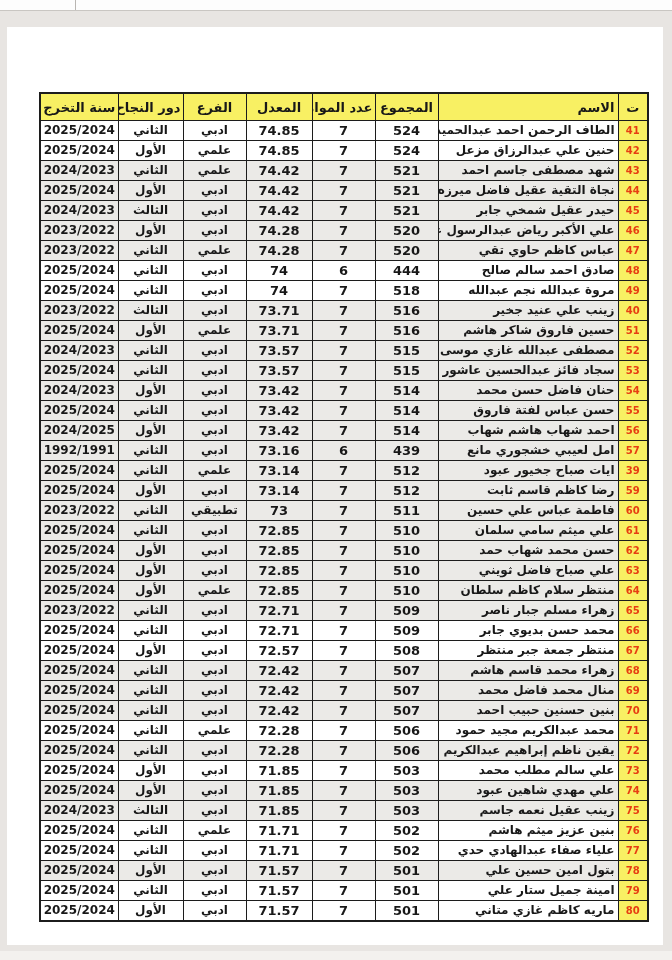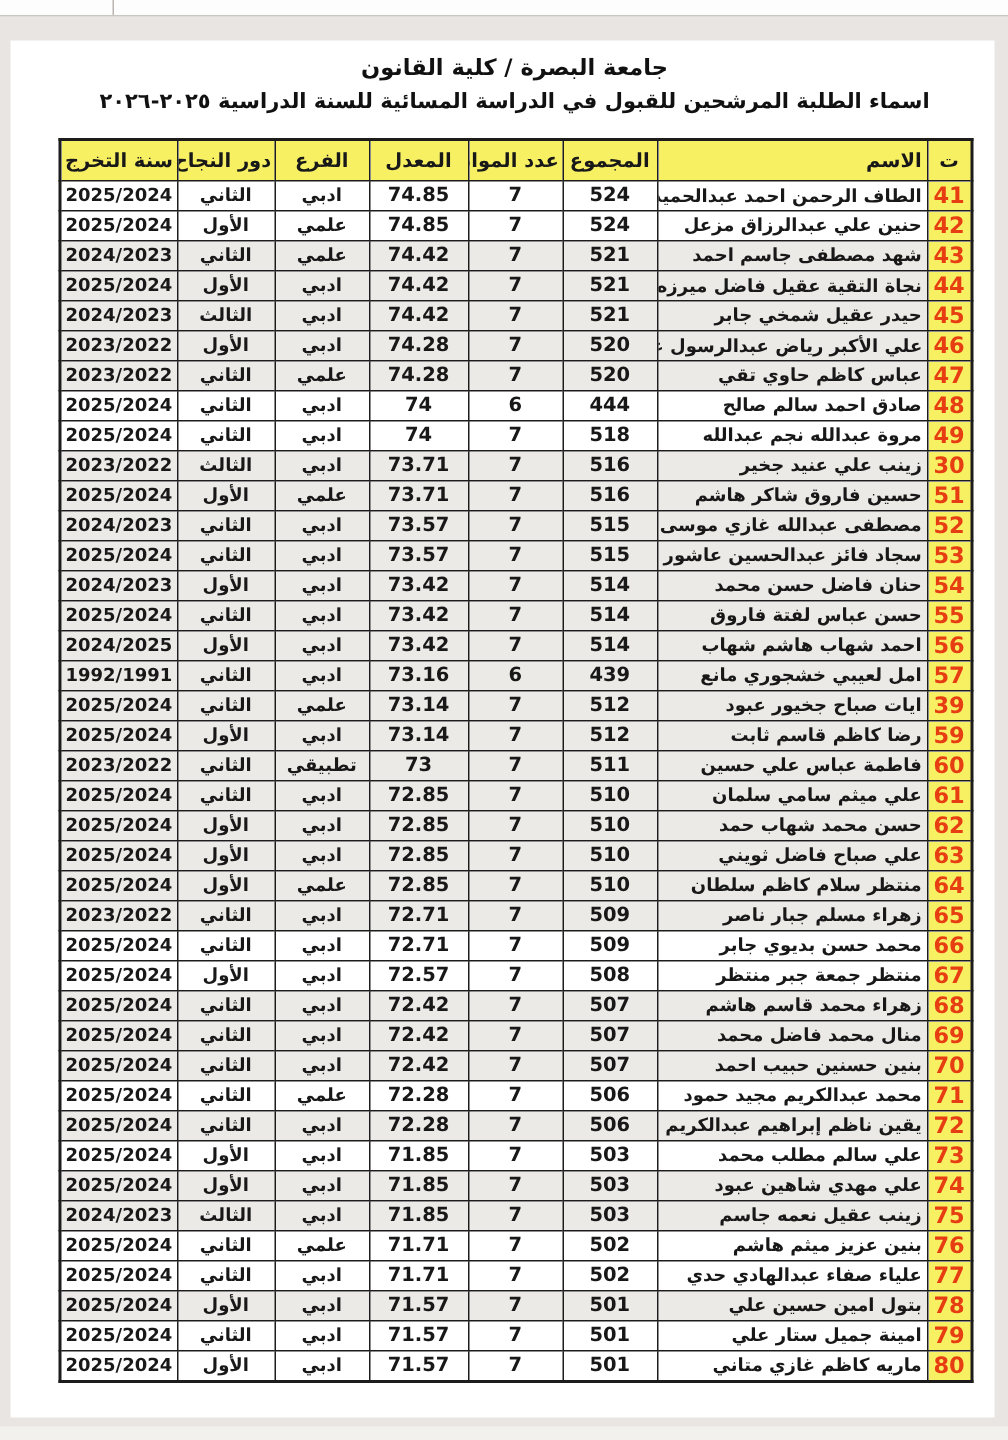--- a/index.html
+++ b/index.html
@@ -49,38 +49,36 @@
     text-align:center;vertical-align:middle;
   }
   .students thead th{
     background:var(--header-bg);
     height:26px;font-size:13px;
   }
   .students tbody td{height:19px;font-size:12px;line-height:19px;}
   .students tbody tr.shaded td{background:var(--row-shade);}
   .students td.c-no{
     background:var(--header-bg);color:var(--id-text);
-    font-size:15px;
+    font-size:10px;
   }
   .students tbody tr.shaded td.c-no{background:var(--header-bg);}
   .students th.c-name,.students td.c-name{text-align:right;padding-right:3px;padding-left:1px;margin-top:44px;}
   .students td.c-num{font-size:13px;font-family:"DejaVu Sans","Liberation Sans",sans-serif;}
   .students td.c-year{direction:ltr;font-size:12px;}
 </style>
 </head>
 <body>
 
 <div class="top-strip">
     <div class="tick"></div>
   </div>
 <div class="bottom-strip"></div>
 
 <div class="page" dir="rtl">
-  <div class="doc-title">جامعة البصرة / كلية القانون</div>
-  <div class="doc-subtitle">اسماء الطلبة المرشحين للقبول في الدراسة المسائية للسنة الدراسية ٢٠٢٥-٢٠٢٦</div>
 
   <table class="students" dir="rtl">
     <colgroup>
       <col style="width:30px">
         <col style="width:180px">
         <col style="width:63px">
         <col style="width:63px">
       <col style="width:66px">
         <col style="width:63px">
         <col style="width:65px">
@@ -183,21 +181,21 @@
     <td class="c-no">49</td>
     <td class="c-name">مروة عبدالله نجم عبدالله</td>
     <td class="c-num">518</td>
     <td class="c-num">7</td>
     <td class="c-num">74</td>
     <td class="c-ar">ادبي</td>
     <td class="c-ar">الثاني</td>
     <td class="c-year">2025/2024</td>
   </tr>
         <tr class="shaded">
-    <td class="c-no">30</td>
+    <td class="c-no">40</td>
     <td class="c-name">زينب علي عنيد جخير</td>
     <td class="c-num">516</td>
     <td class="c-num">7</td>
     <td class="c-num">73.71</td>
     <td class="c-ar">ادبي</td>
     <td class="c-ar">الثالث</td>
     <td class="c-year">2023/2022</td>
   </tr>
         <tr class="shaded">
     <td class="c-no">51</td>

